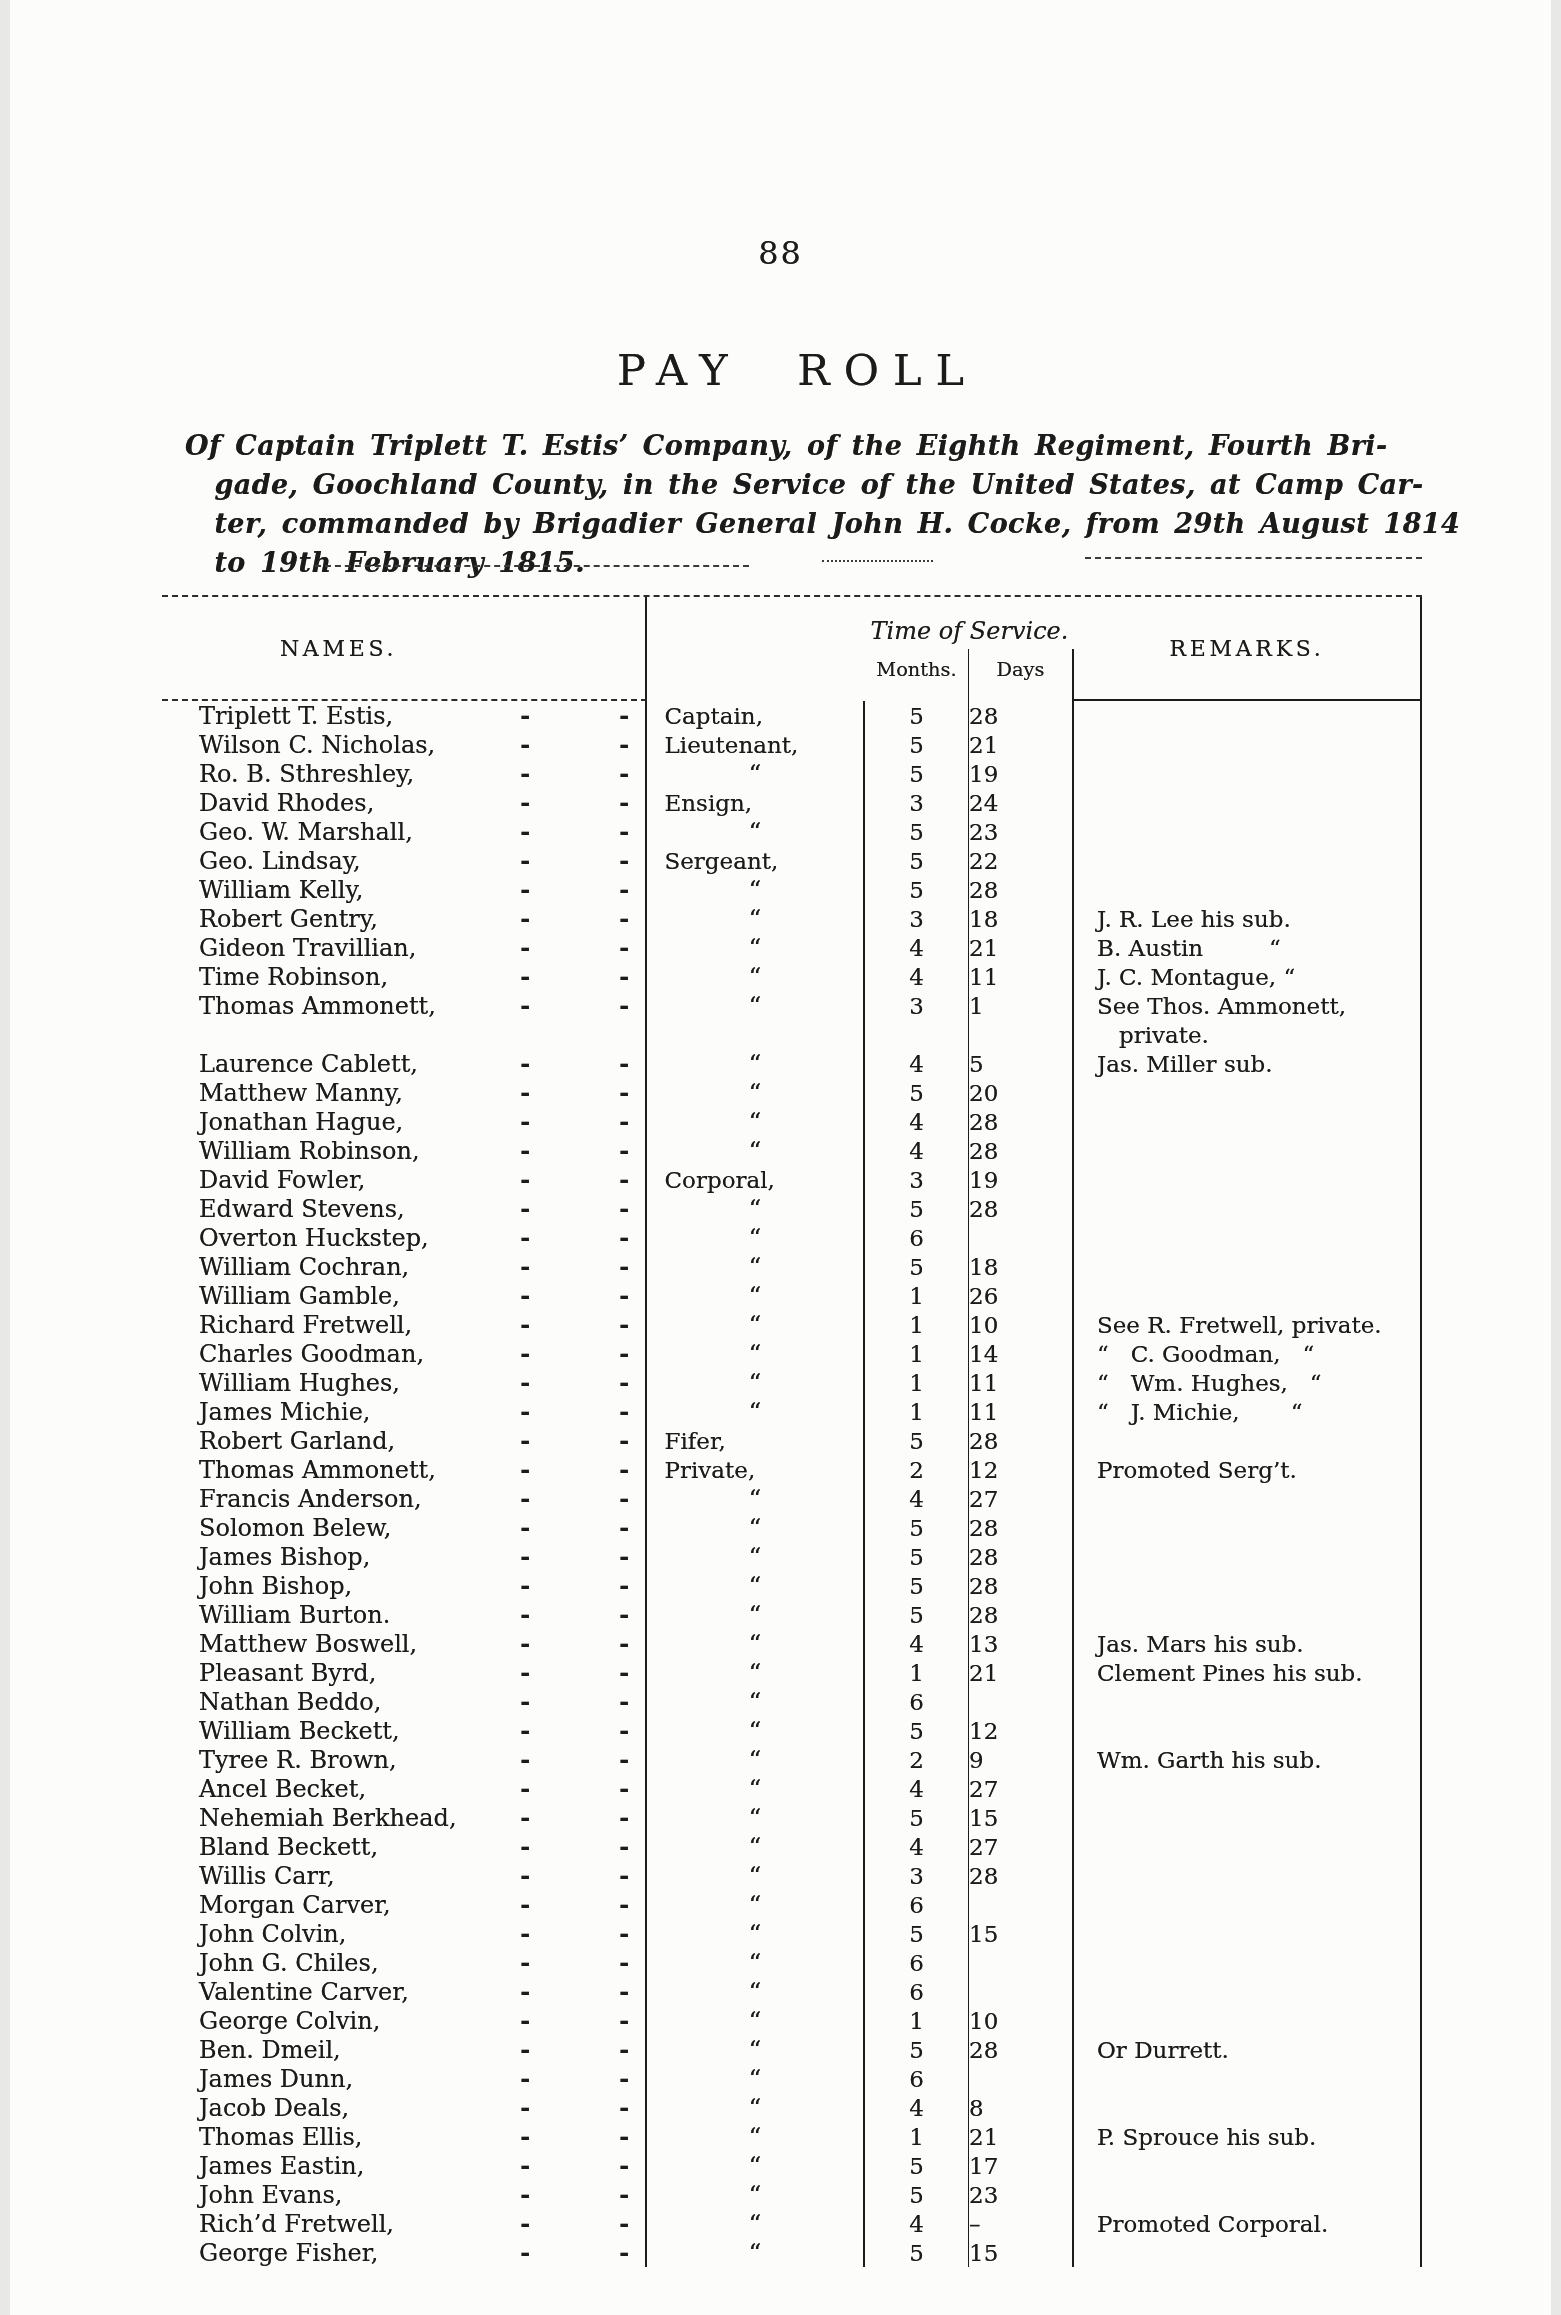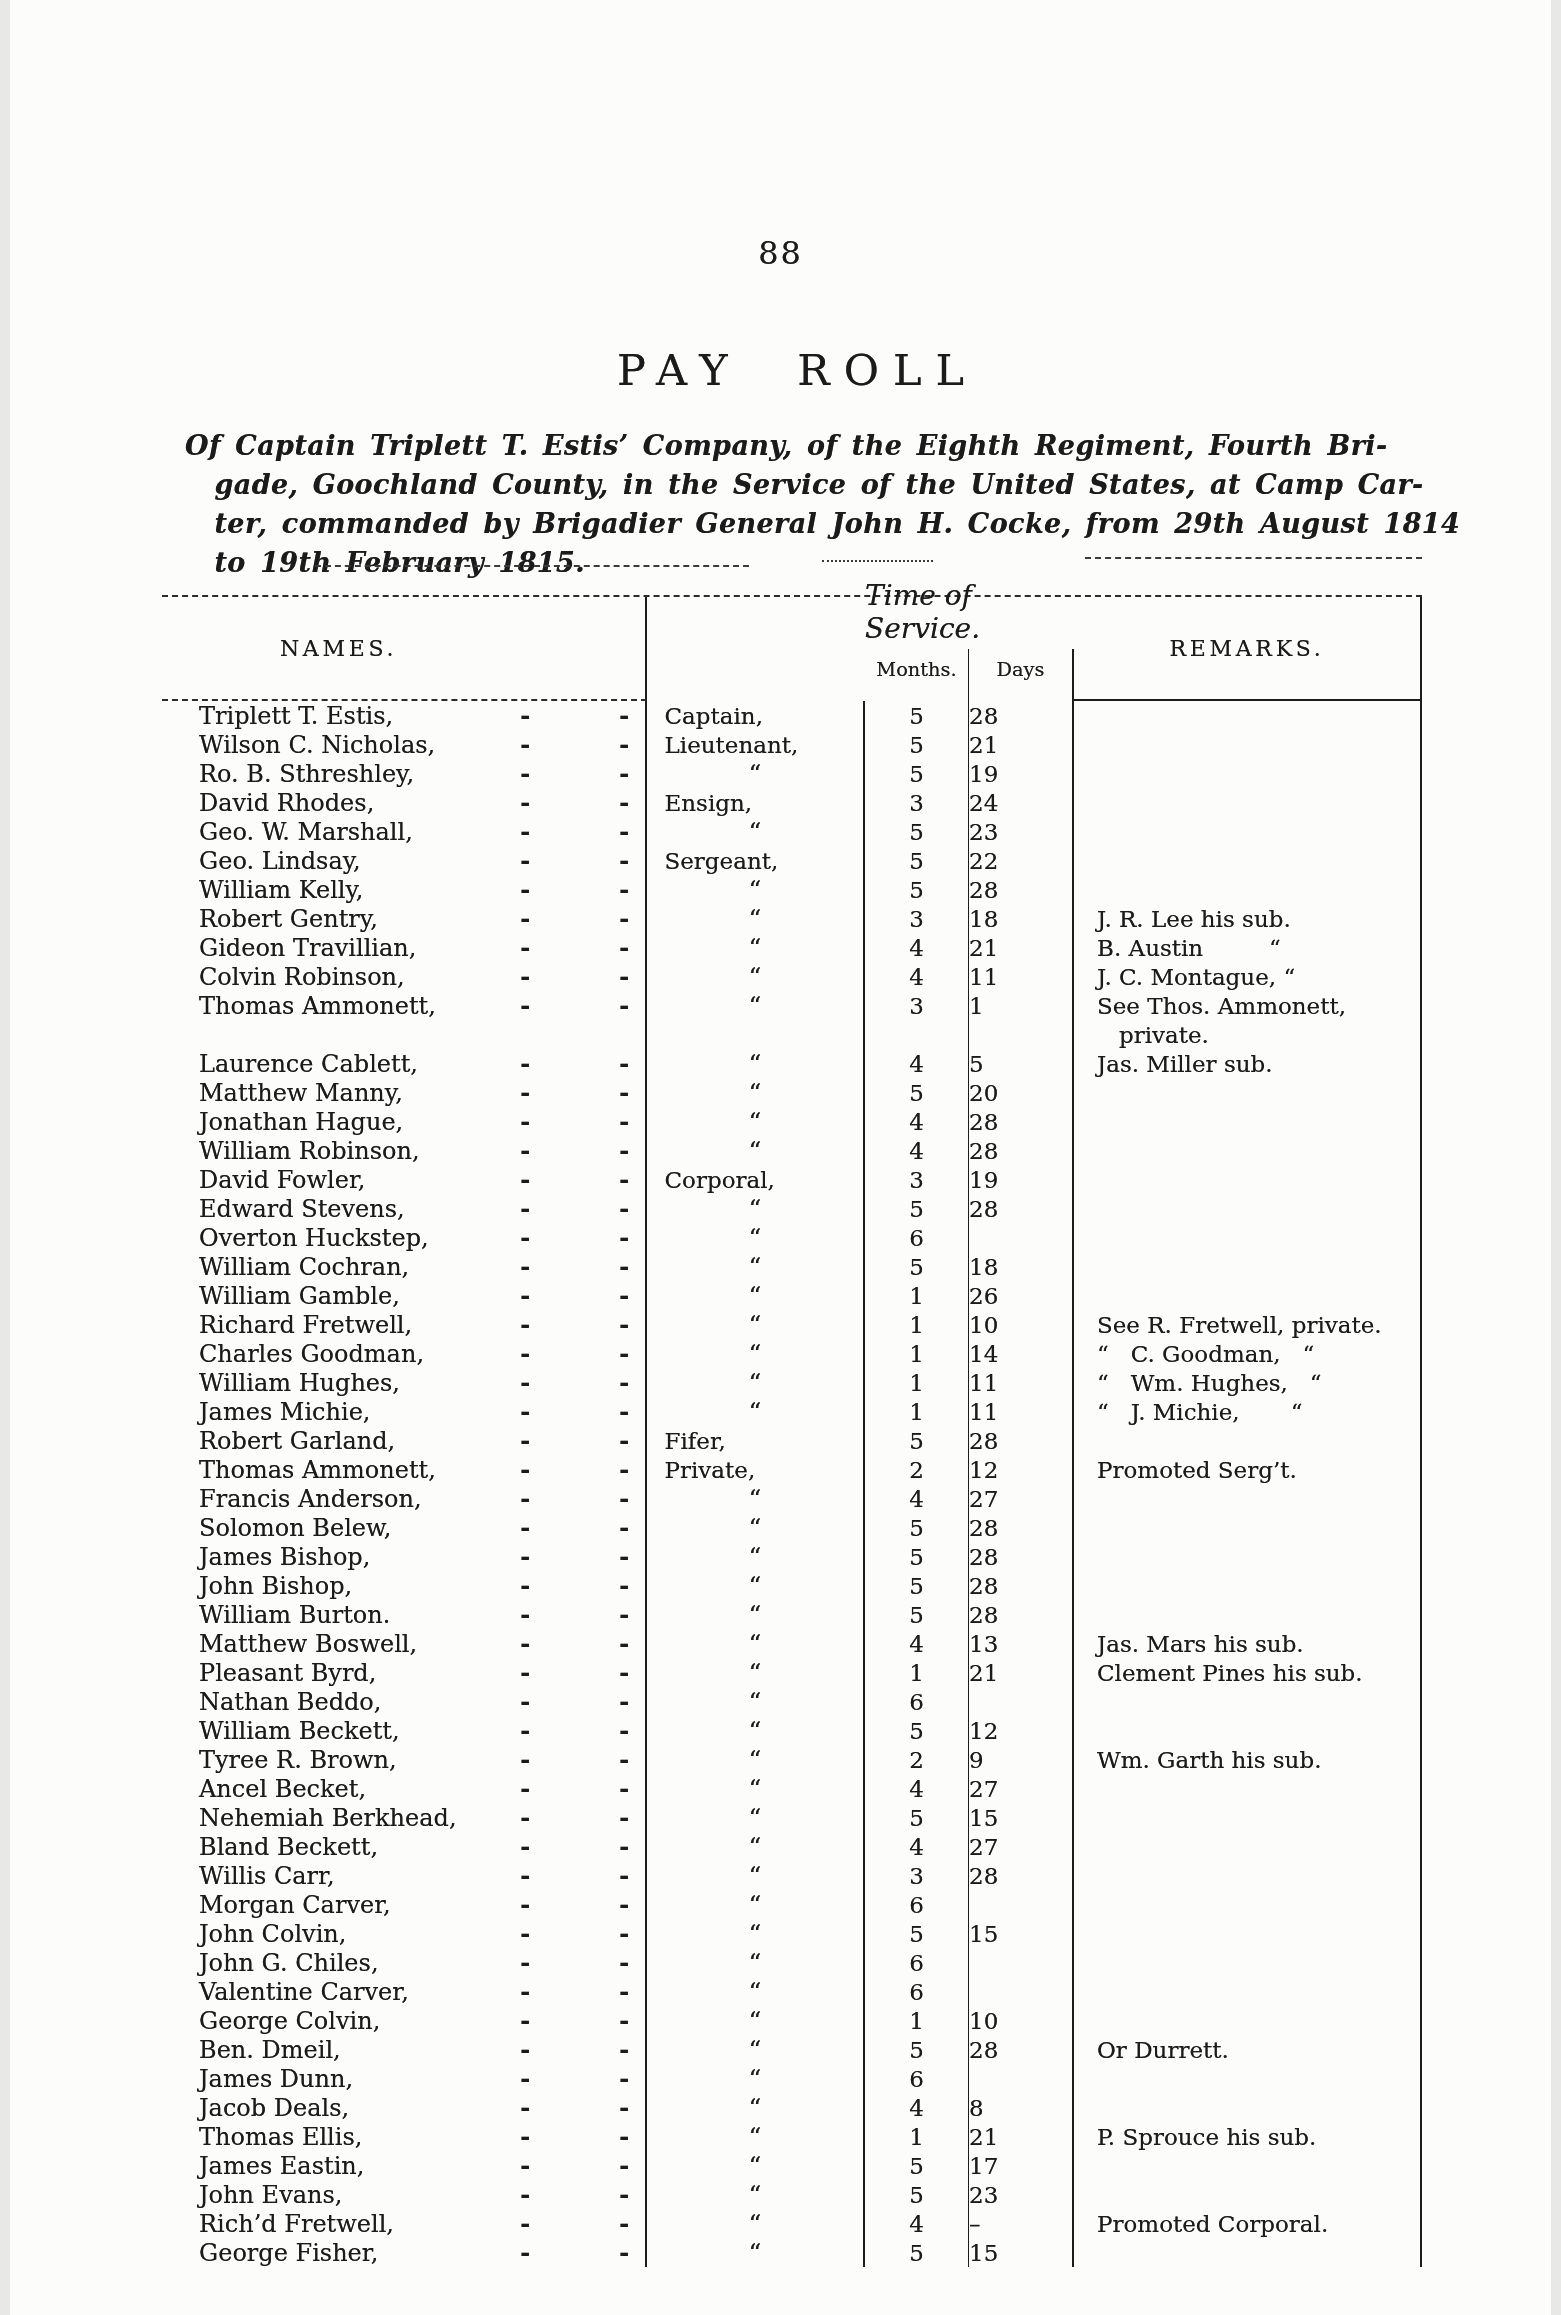--- a/index.html
+++ b/index.html
@@ -44,21 +44,21 @@
   .h-names {
     grid-area:1/1/3/2; border-right:2.8px solid #1c1c1c;
     border-bottom:2.8px dashed #2c2c2c;
     font-size:22px; letter-spacing:3.7px; transform:none;
   }
   .h-names span { transform:translateX(-65px); }
   .h-rank {
     grid-area:1/2/3/3; border-right:2.8px solid #1c1c1c;
     border-bottom:2.8px solid #1c1c1c; font-size:21px; letter-spacing:2.8px;
   }
-  .h-tos  { grid-area:1/3/2/5; font-style:italic; font-size:28px; align-items:flex-end; padding-bottom:3.7px;}
+  .h-tos  { grid-area:1/3/2/5; font-style:italic; font-size:24px; align-items:flex-end; padding-bottom:3.7px;}
   .h-months { grid-area:2/3/3/4; border-right:1.8px solid #1c1c1c; font-size:19.4px; align-items:flex-start; padding-top:9.2px;}
   .h-days   { grid-area:2/4/3/5; border-right:2.8px solid #1c1c1c; font-size:19.4px; align-items:flex-start; padding-top:9.2px;}
   .h-remarks{
     grid-area:1/5/3/6; border-right:2.8px solid #1c1c1c;
     border-bottom:2.8px solid #1c1c1c; font-size:22px; letter-spacing:3.7px;
   }
   .tbody {
     display:grid;
     grid-template-columns:485px 218px 104px 105px 348px;
     grid-auto-rows:29px;
@@ -163,21 +163,21 @@
           </div><div class="cell c-days">
             <span>18</span>
           </div><div class="cell c-rem"><span>J. R. Lee his sub.</span></div></div>
         <div class="trow"><div class="cell c-name"><span>Gideon Travillian,</span><span class="ldash d1">-</span><span class="ldash d2">-</span></div><div class="cell c-rank ditto">
             <span>“</span>
           </div><div class="cell c-months">
             <span>4</span>
           </div><div class="cell c-days">
             <span>21</span>
           </div><div class="cell c-rem"><span>B. Austin         “</span></div></div>
-        <div class="trow"><div class="cell c-name"><span>Colvin Robinson,</span><span class="ldash d1">-</span><span class="ldash d2">-</span></div><div class="cell c-rank ditto">
+        <div class="trow"><div class="cell c-name"><span>Time Robinson,</span><span class="ldash d1">-</span><span class="ldash d2">-</span></div><div class="cell c-rank ditto">
             <span>“</span>
           </div><div class="cell c-months">
             <span>4</span>
           </div><div class="cell c-days">
             <span>11</span>
           </div><div class="cell c-rem"><span>J. C. Montague, “</span></div></div>
         <div class="trow"><div class="cell c-name"><span>Thomas Ammonett,</span><span class="ldash d1">-</span><span class="ldash d2">-</span></div><div class="cell c-rank ditto">
             <span>“</span>
           </div><div class="cell c-months">
             <span>3</span>

